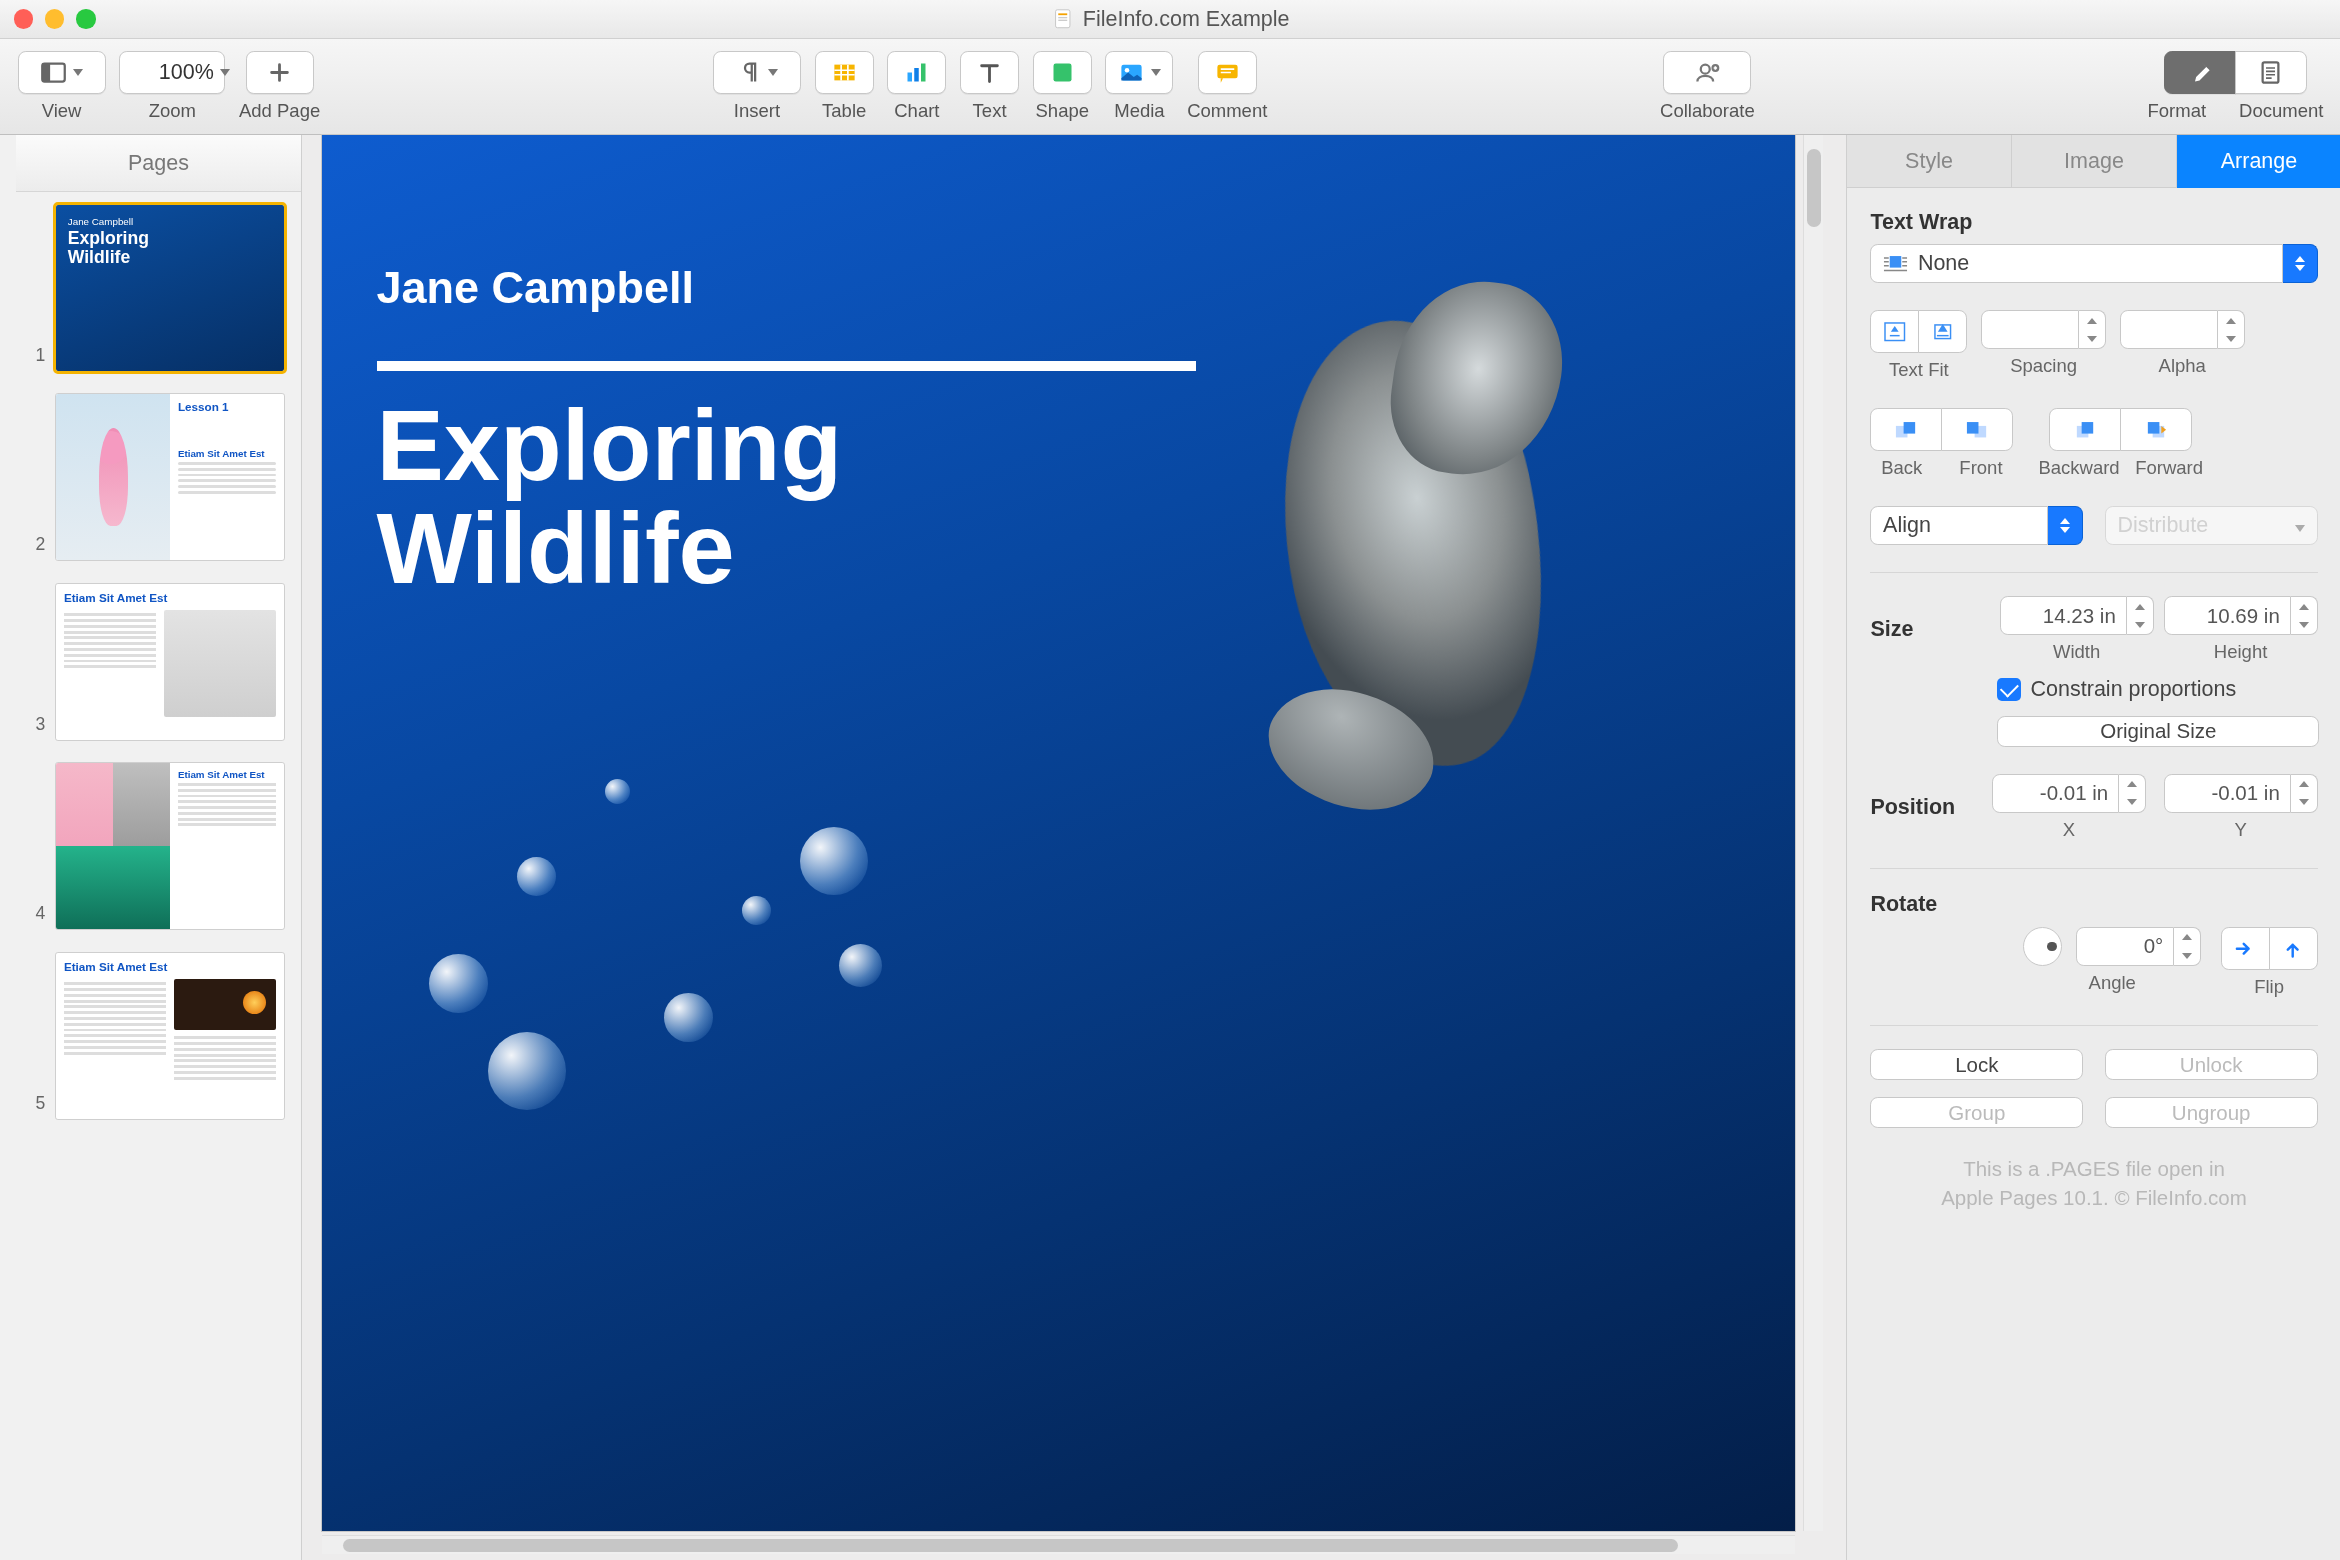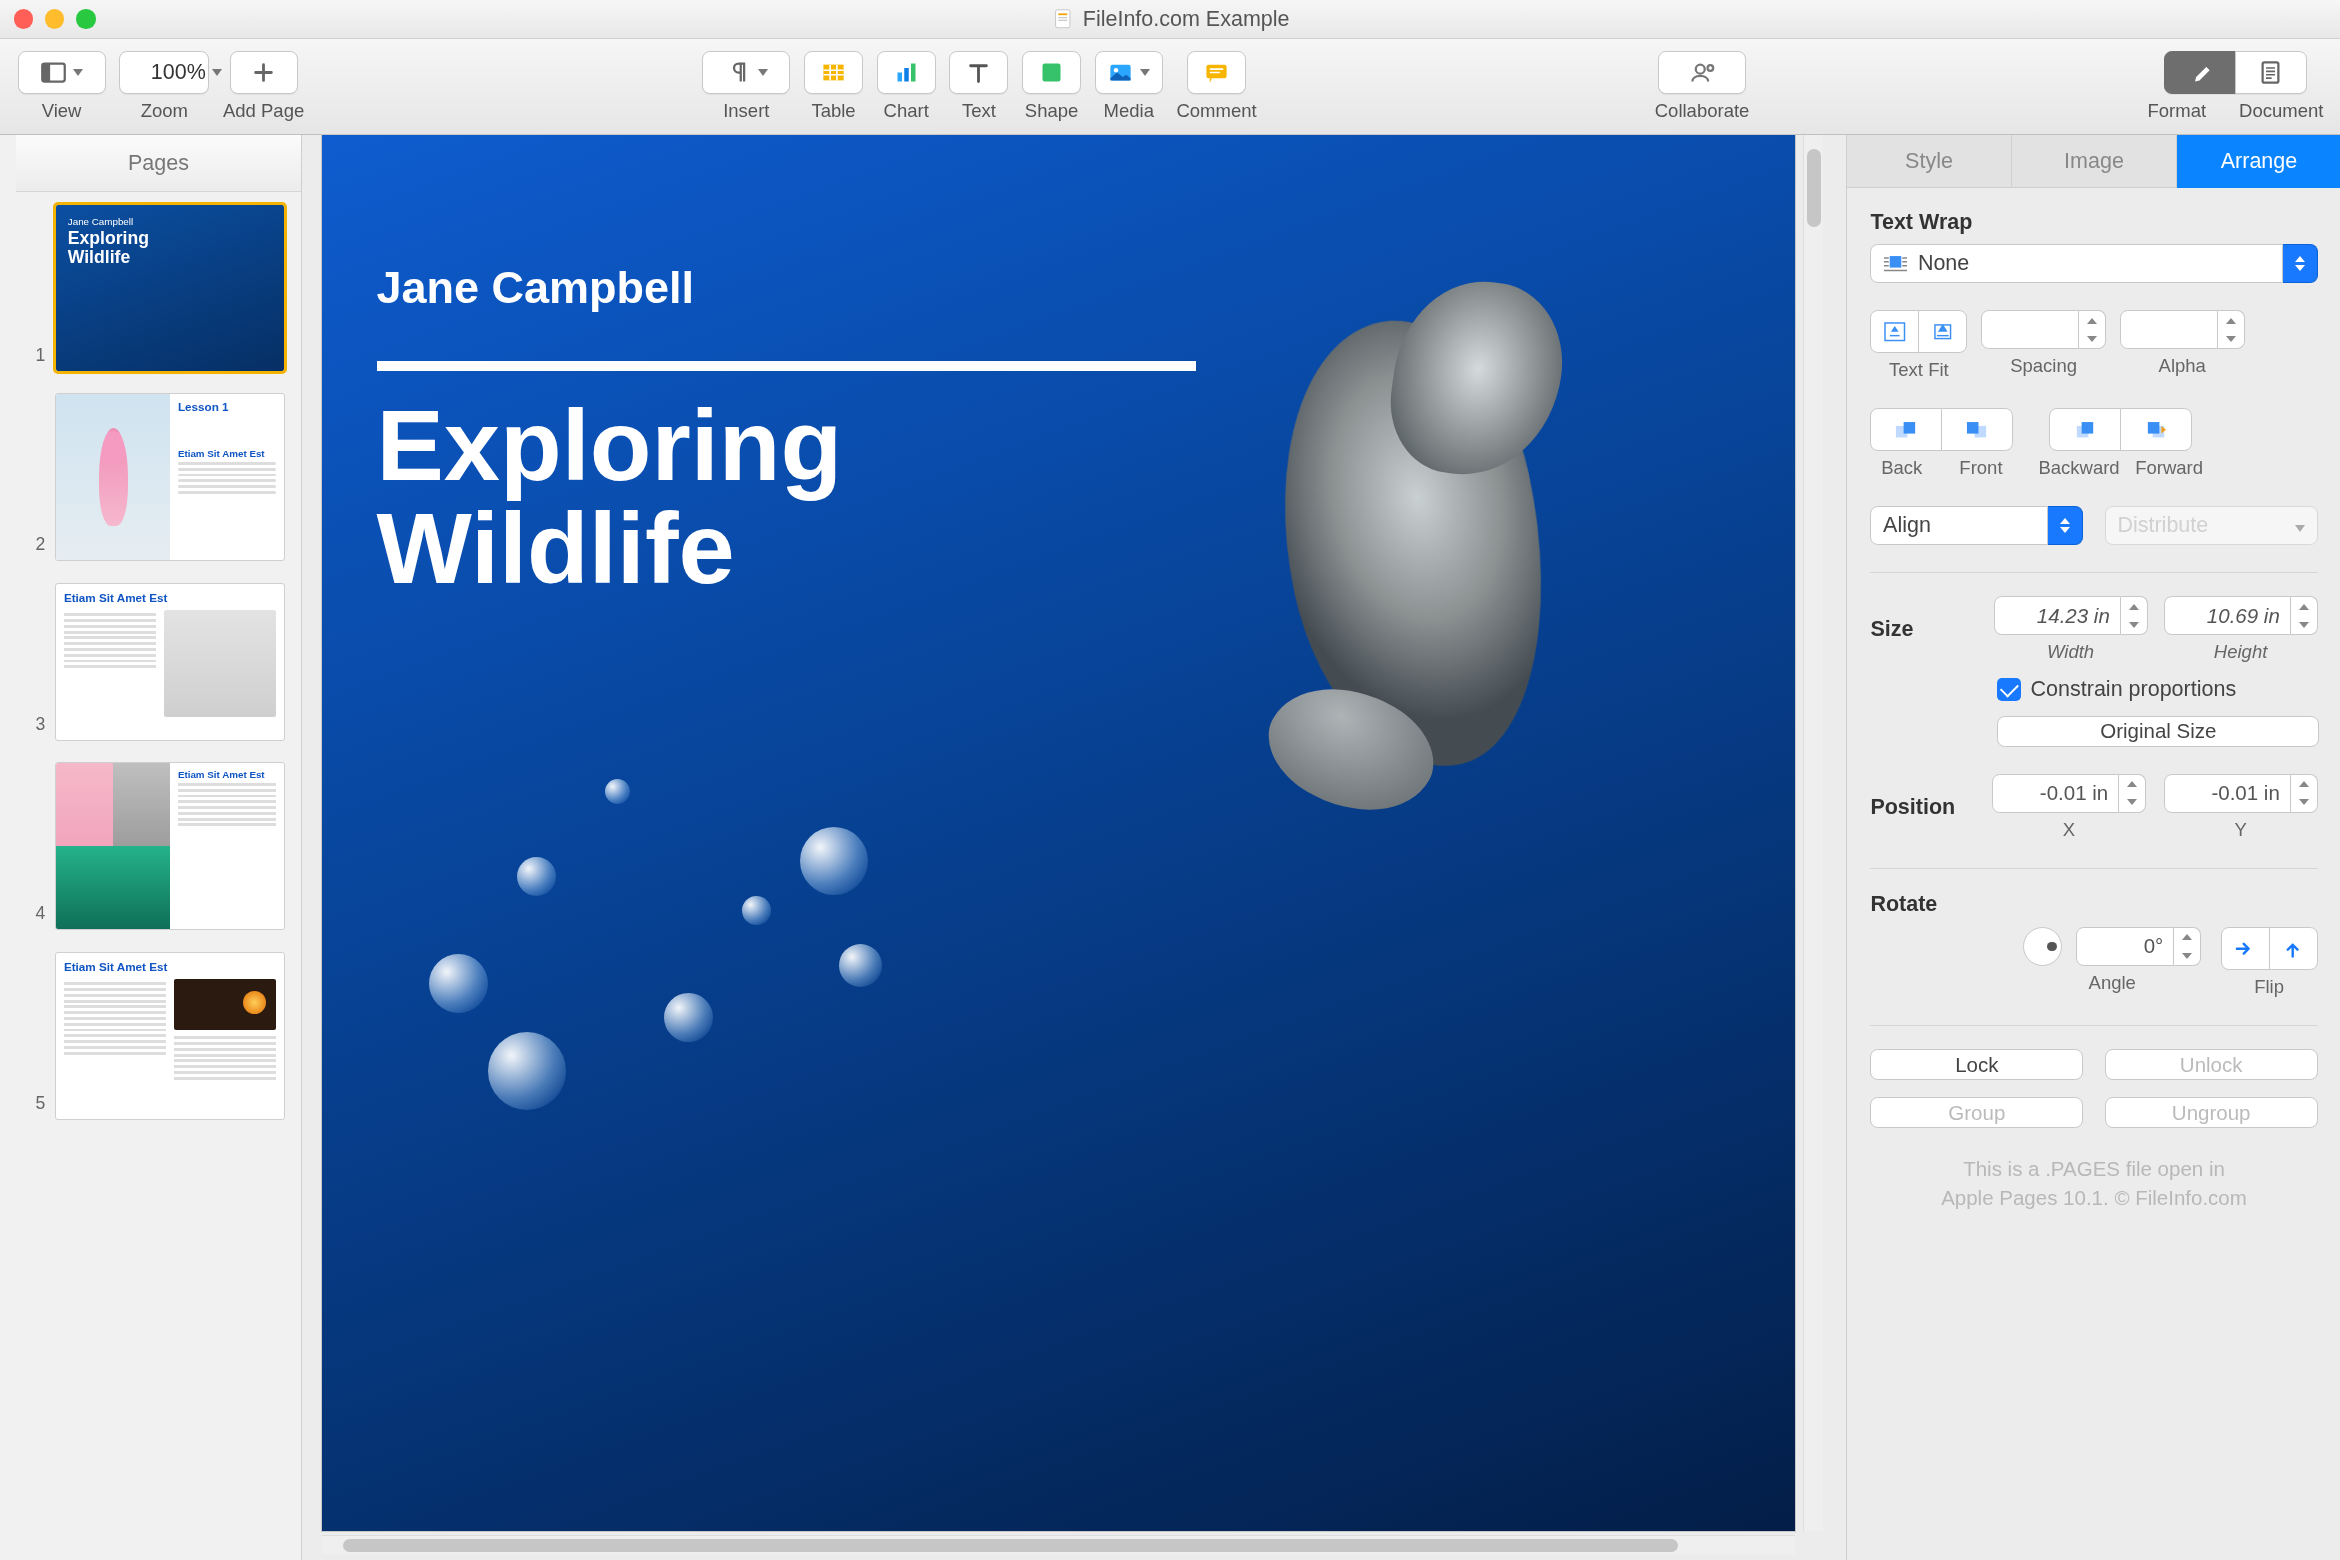--- a/index.html
+++ b/index.html
@@ -12,21 +12,21 @@
 .t-red{background:#ff5f57;} .t-amber{background:#ffbd2e;} .t-green{background:#28c940;}
 .title-center{ position:absolute; left:50%; transform:translateX(-50%); display:flex; align-items:center; gap:9.8px; font-size:21.5px; color:#555;}
 .title-center svg{width:21.5px;height:21.5px;}
 
 
 .toolbar { height:96px; background:linear-gradient(#f6f6f6,#e6e6e6); border-bottom:1px solid #bfbfbf; display:flex; align-items:flex-start; padding:11.7px 17.6px 0; }
 .tb-group{display:flex;gap:13.7px;}
 .tb-item{display:flex;flex-direction:column;align-items:center;gap:5.9px;}
 .tb-btn{ background:#fff; border:1px solid #c8c8c8; border-radius:7.8px; height:43px; display:flex; align-items:center; justify-content:center; font-size:19.5px; color:#555; box-shadow:0 1px 0 rgba(0,0,0,.05);}
 .tb-btn.wide{width:88px;} .tb-btn.med{width:68px;} .tb-btn.sm{width:59px;}
-.tb-btn.zoom{width:90px;font-size:21.5px;color:#333;padding-left:44px;}
+.tb-btn.zoom{width:106px;font-size:21.5px;color:#333;padding-left:44px;}
 .tb-label{font-size:18.5px;color:#555;}
 .tb-spacer{flex:1;}
 .seg2{display:flex;}
 .seg2 .tb-btn{border-radius:0;width:72px;}
 .seg2 .tb-btn:first-child{border-radius:7.8px 0 0 7.8px;}
 .seg2 .tb-btn:last-child{border-radius:0 7.8px 7.8px 0;margin-left:-1px;}
 .seg2 .tb-btn.active{background:#6e6e6e;color:#fff;border-color:#6e6e6e;}
 .tb-ico{width:27px;height:27px;display:block;}
 .chev::after{content:"";display:inline-block;margin-left:5.9px;border-left:5.9px solid transparent;border-right:5.9px solid transparent;border-top:7.8px solid #777;}
 
@@ -551,21 +551,21 @@
               <span>Distribute</span>
               <span style="margin-left:auto" class="chev"></span>
             </div>
         </div>
       </div>
       <hr class="hr-sep">
 
       <div class="sec">
         <div class="row-lbl">
           <span class="label">Size</span>
-          <div style="display:flex;gap:16px;font-style:italic;">
+          <div style="display:flex;gap:10px;">
             <div class="grp">
               <div class="stepper md">
                   <div class="field">14.23 in</div>
                   <div class="spin">
                     <div class="up"></div>
                     <div class="dn"></div>
                   </div>
                 </div>
               <span class="sublabel">Width</span>
             </div>

